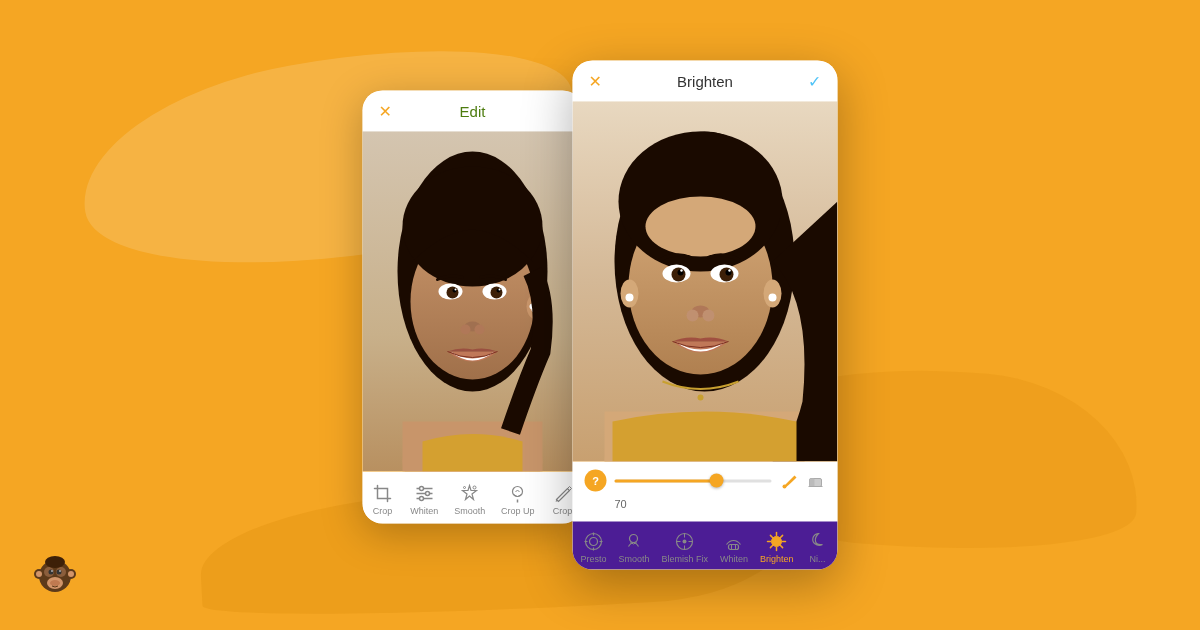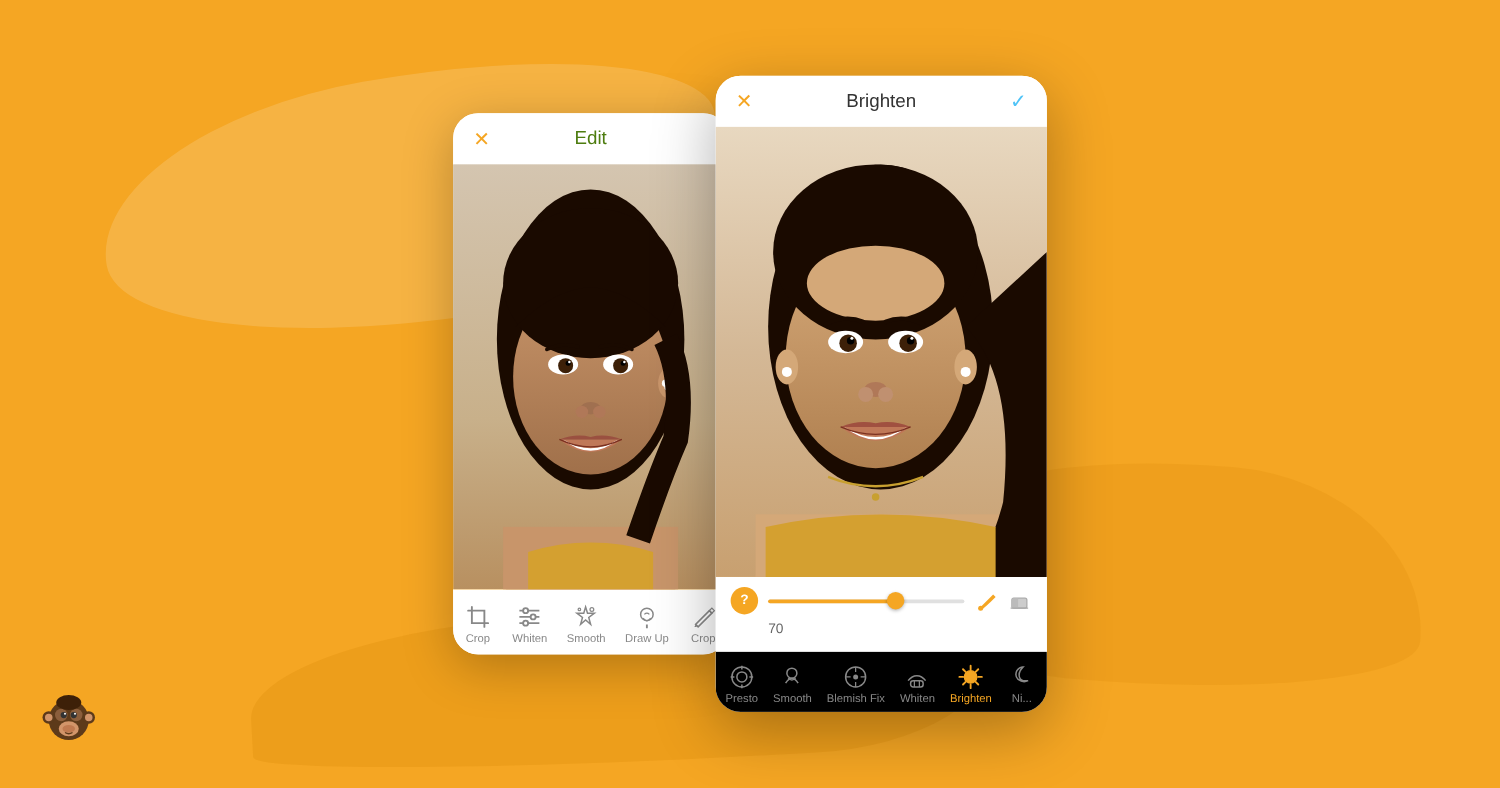--- a/index.html
+++ b/index.html
@@ -269,21 +269,21 @@
     }
 
     .slider-value {
       font-size: 11px;
       color: #666;
       margin-left: 30px;
     }
 
     
     .phone-right-toolbar {
-      background: #000000;
+      background: #4c1d95;
       padding: 8px 2px 6px;
       display: flex;
       justify-content: space-around;
       align-items: center;
       overflow: hidden;
     }
 
     .toolbar-item-active .toolbar-icon {
       color: #F5A623;
     }
@@ -431,21 +431,21 @@
 
       <div class="toolbar-item">
         <div class="toolbar-icon">
           <svg width="20" height="20" viewBox="0 0 20 20" fill="none" xmlns="http://www.w3.org/2000/svg">
             <circle cx="10" cy="8" r="5" stroke="#888" stroke-width="1.2"></circle>
             <path d="M8 8 Q10 6 12 8" stroke="#888" stroke-width="1" fill="none"></path>
             <path d="M7 11 Q10 15 13 11" stroke="#888" stroke-width="1" fill="none"></path>
             <path d="M10 16 L10 19" stroke="#888" stroke-width="1.5"></path>
           </svg>
         </div>
-        <span class="toolbar-label">Draw Up</span>
+        <span class="toolbar-label">Crop Up</span>
       </div>
 
       <div class="toolbar-item">
         <div class="toolbar-icon">
           <svg width="20" height="20" viewBox="0 0 20 20" fill="none" xmlns="http://www.w3.org/2000/svg">
             <path d="M4 16 L8 12 L15 5 L17 7 L10 14 L6 18 Z" stroke="#888" stroke-width="1.2" fill="none"></path>
             <path d="M15 5 L17 3 L19 5 L17 7 Z" stroke="#888" stroke-width="1" fill="none"></path>
             <path d="M4 16 L3 18 L5 18 Z" fill="#888"></path>
           </svg>
         </div>

